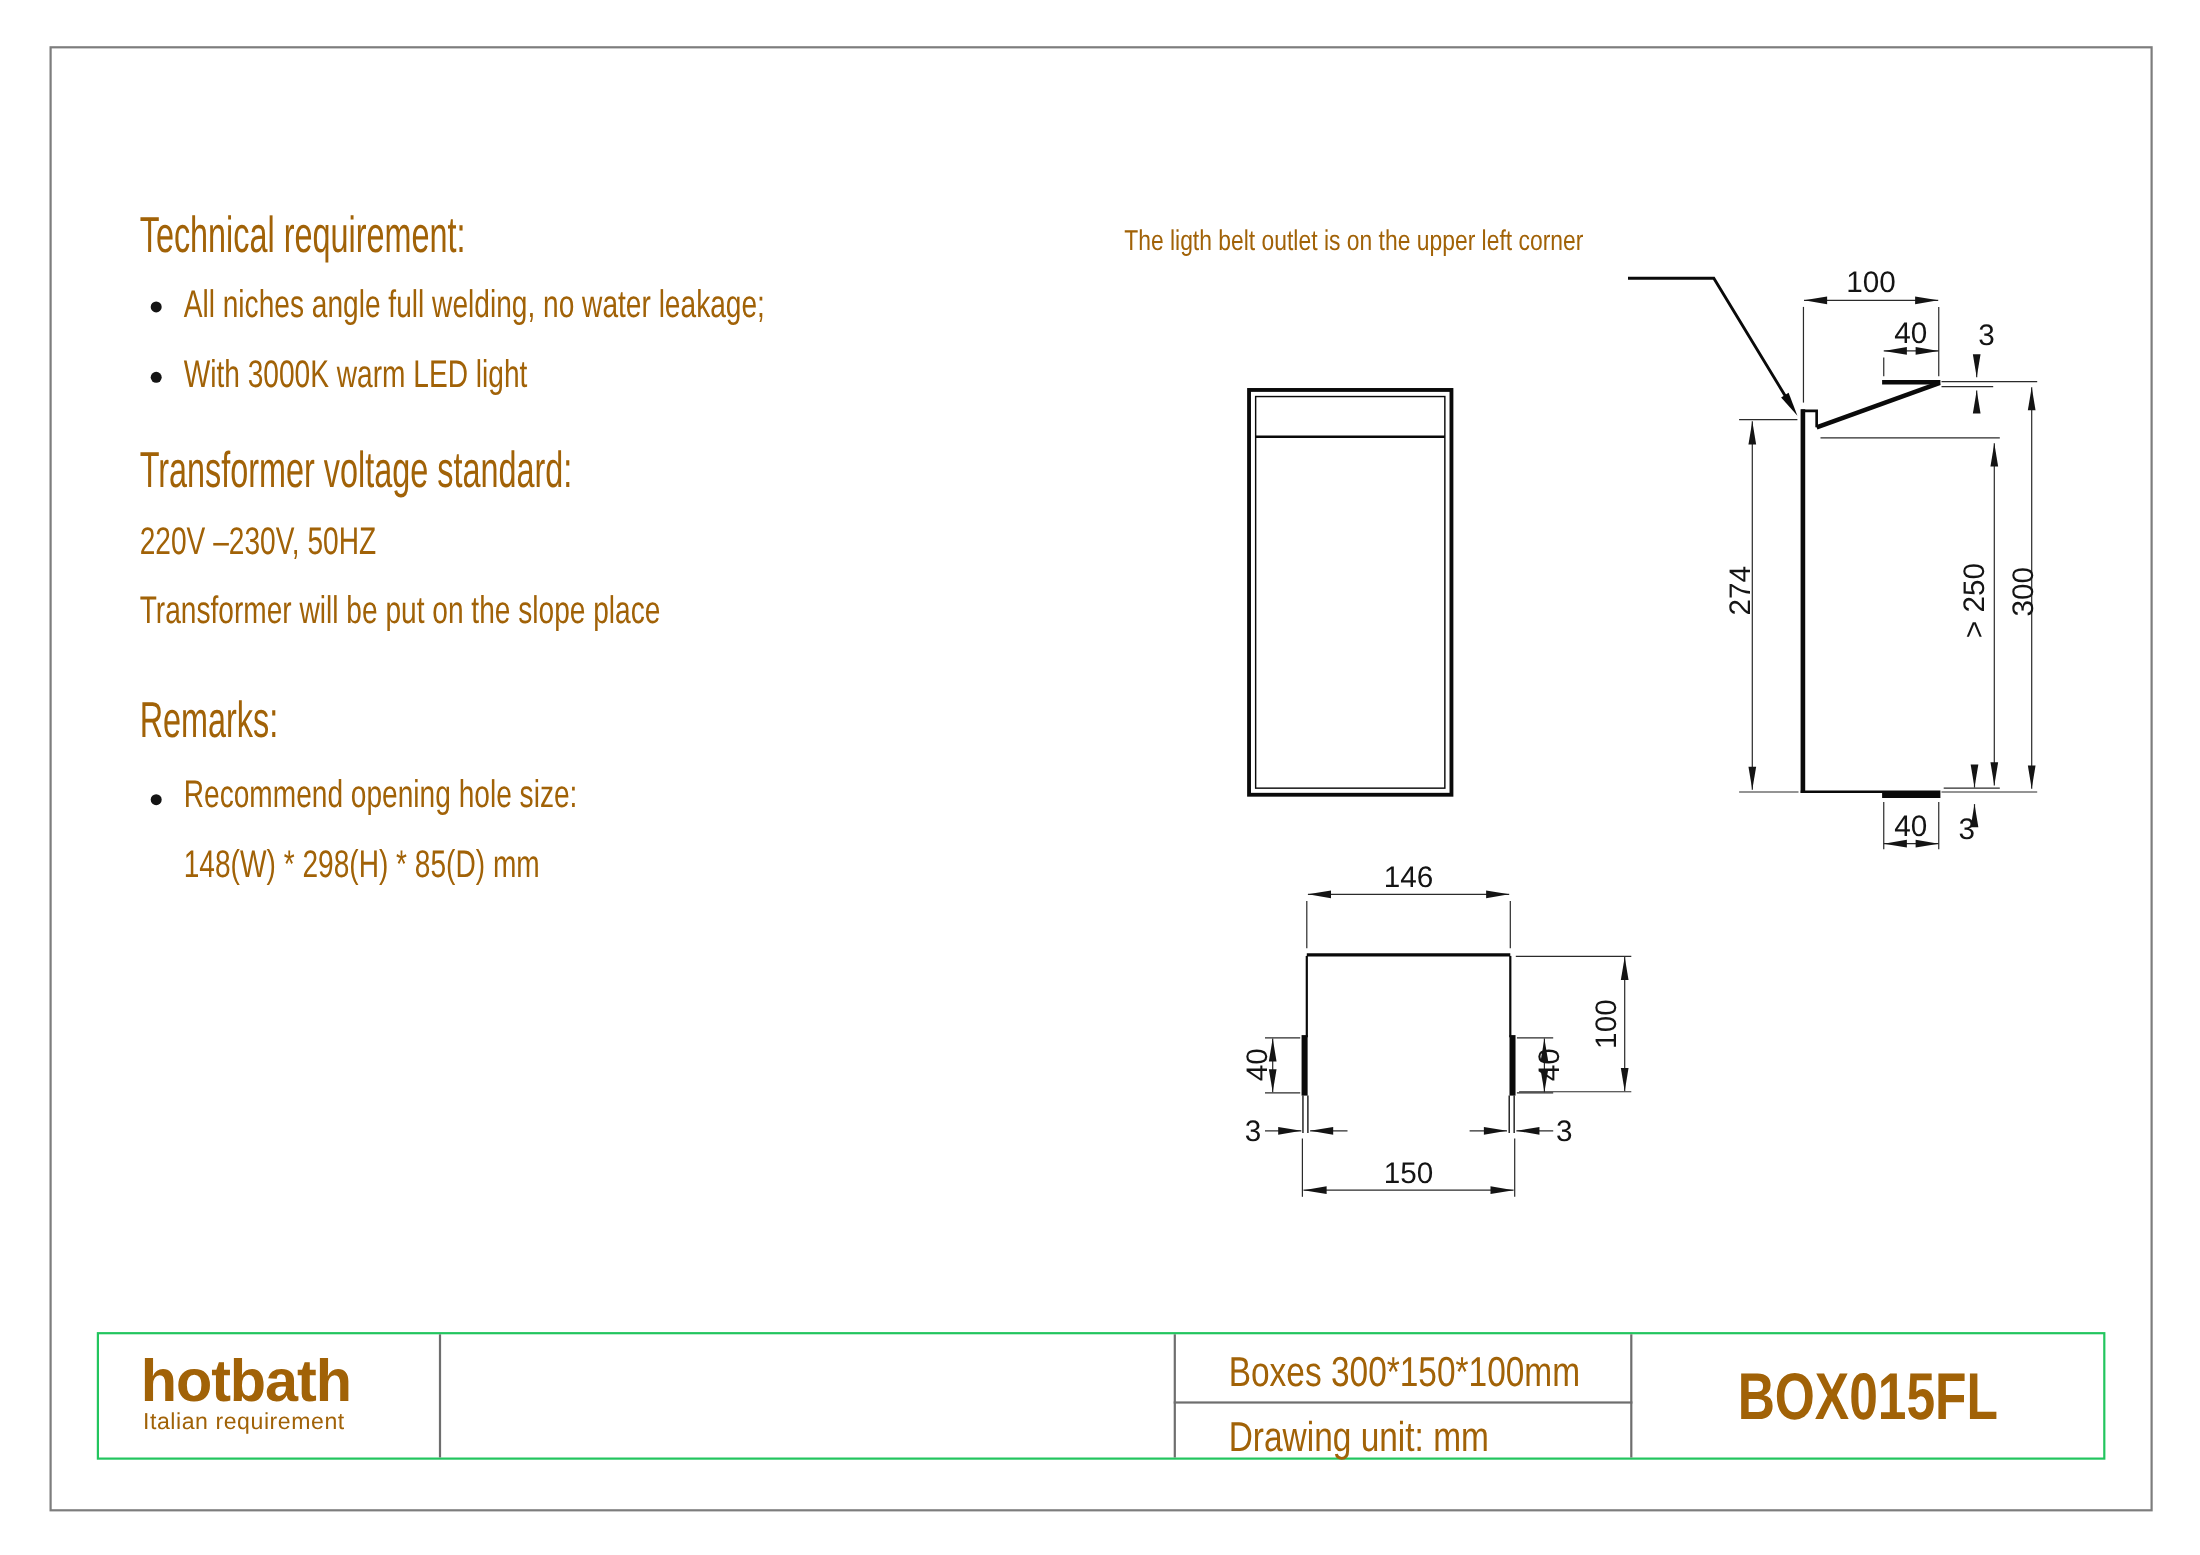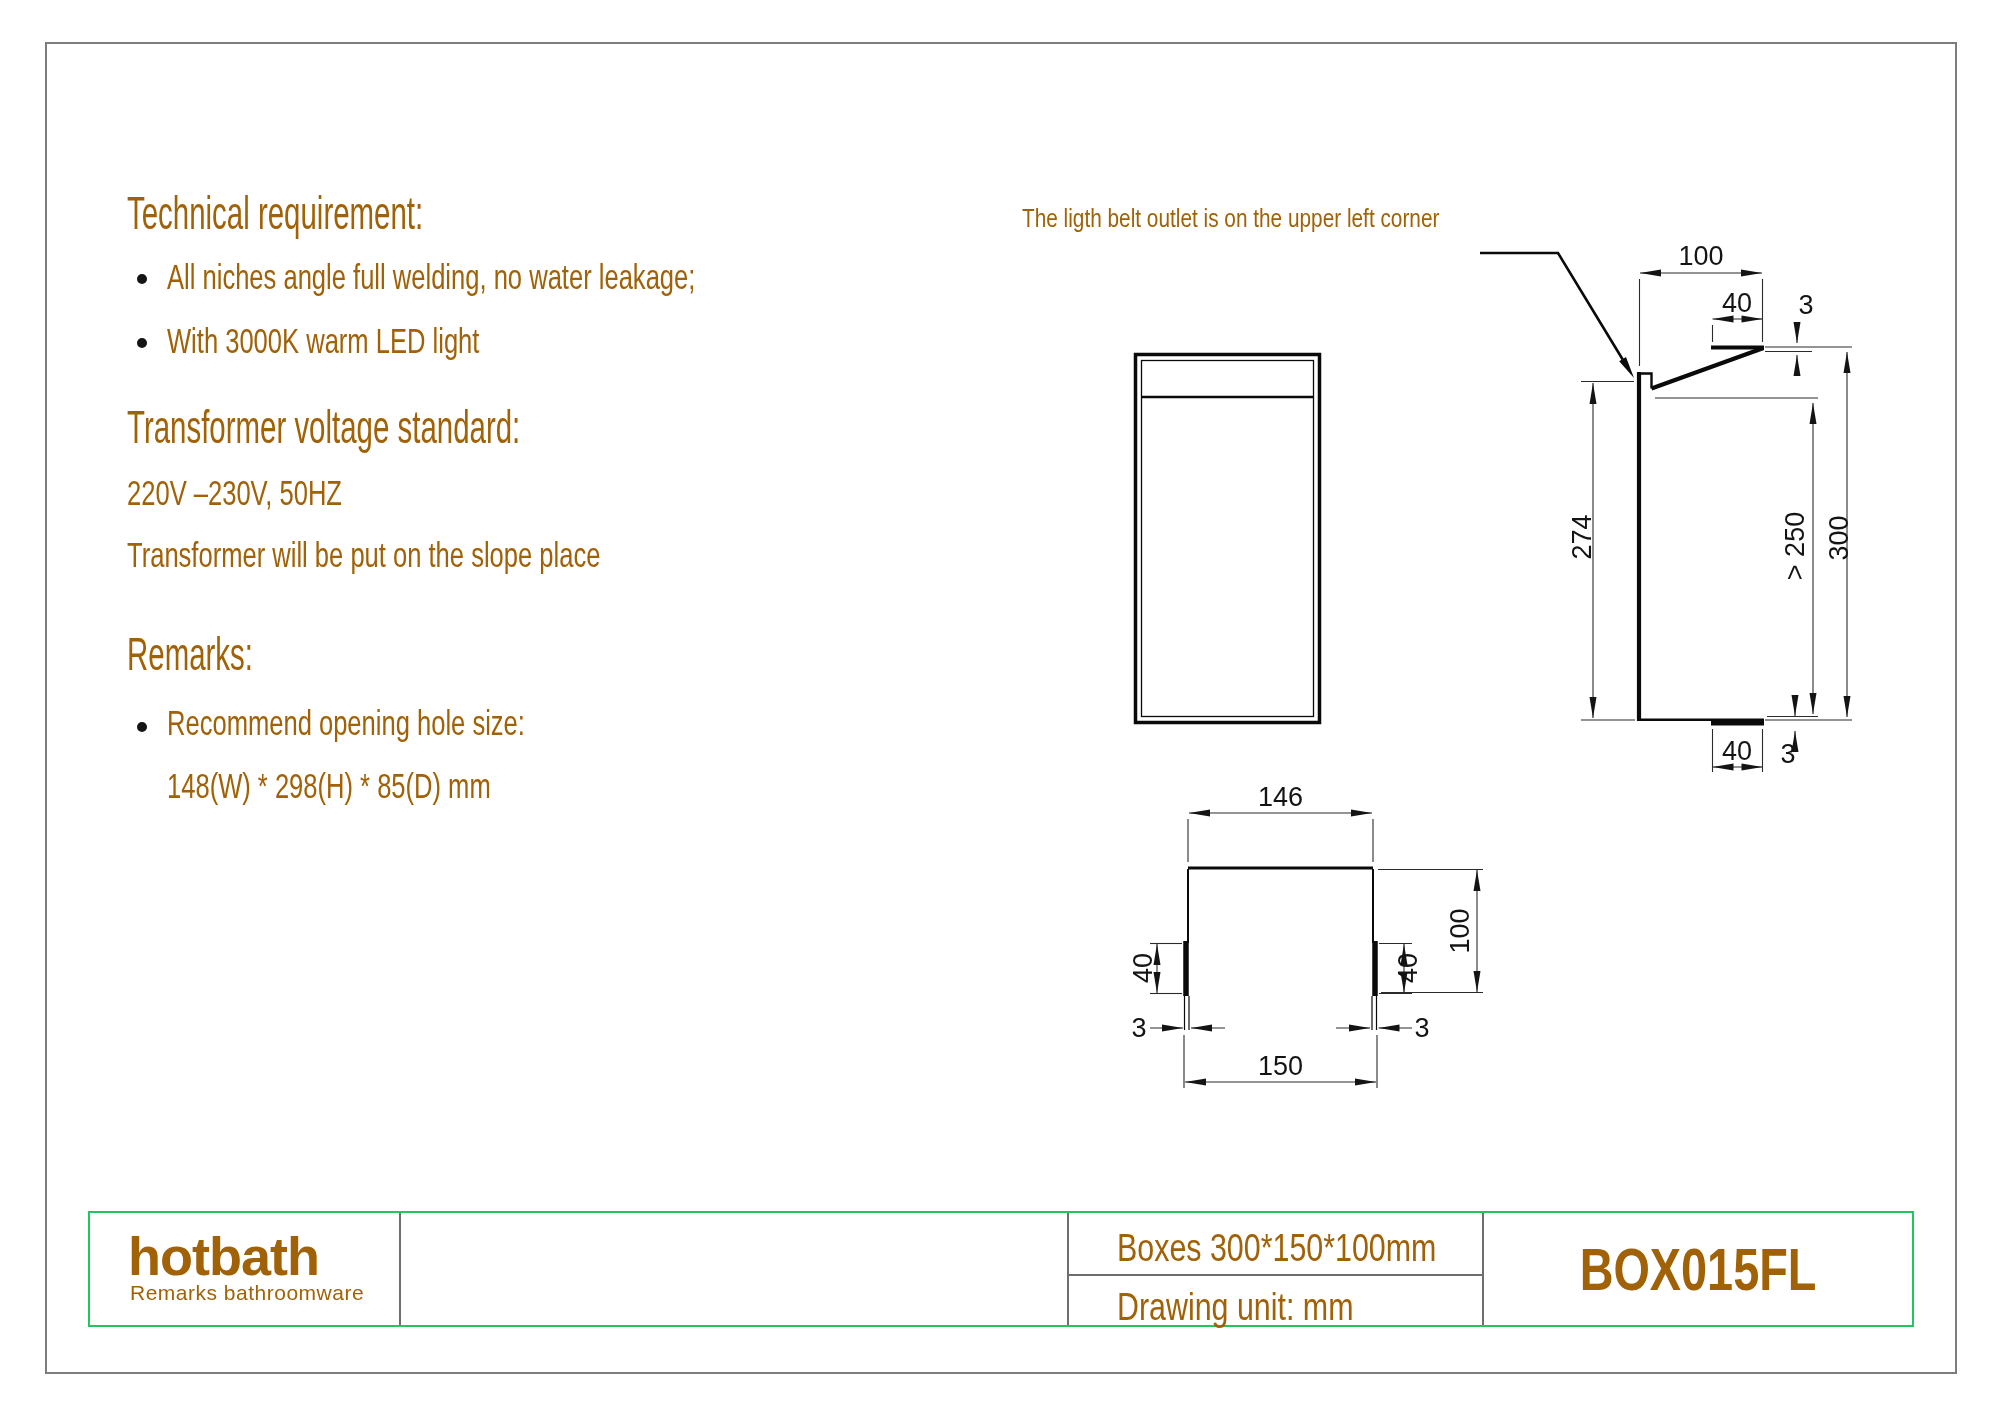--- a/index.html
+++ b/index.html
@@ -183,21 +183,21 @@
   </svg>
 
   <div class="tb">
     <div class="vline" style="left:309px;"></div>
     <div class="vline" style="left:977px;"></div>
     <div class="vline" style="left:1392px;"></div>
     <div class="hline" style="left:977px; top:61px; width:417px;"></div>
 
     <div>
       <div class="brand">hotbath</div>
-      <div class="brand-sub">Remarks bathroomware</div>
+      <div class="brand-sub">Italian requirement</div>
     </div>
 
     <div class="tb-product">Boxes 300*150*100mm</div>
     <div class="tb-unit">Drawing unit: mm</div>
     <div class="tb-code">BOX015FL</div>
   </div>
 
 </div>
 
 </body></html>

